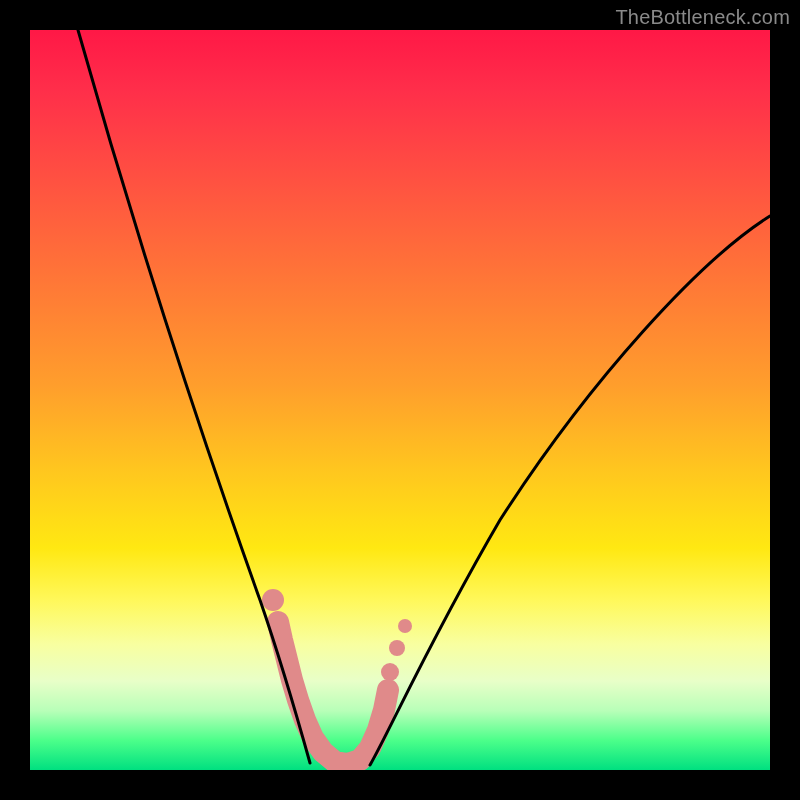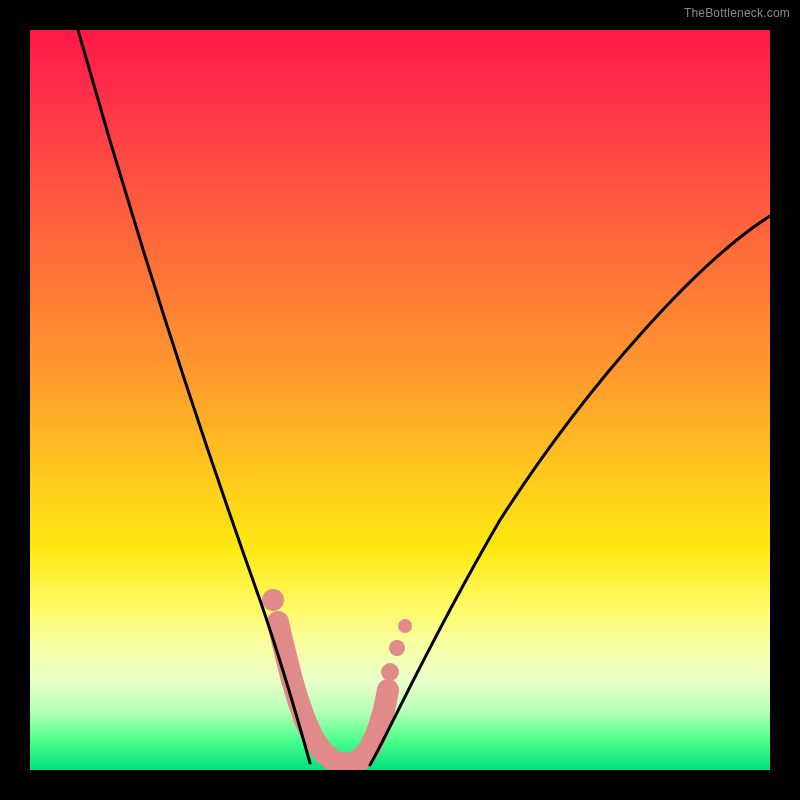--- a/index.html
+++ b/index.html
@@ -39,21 +39,21 @@
       #b8ffb8 92%,
       #4cff8a 96%,
       #00e080 100%
     );
   }
   .watermark {
     position: absolute;
     top: 6px;
     right: 10px;
     color: #8a8a8a;
-    font-size: 12px;
+    font-size: 20px;
     letter-spacing: 0.2px;
     user-select: none;
   }
   svg.curves {
     position: absolute;
     top: 0;
     left: 0;
   }
 </style>
 </head>

